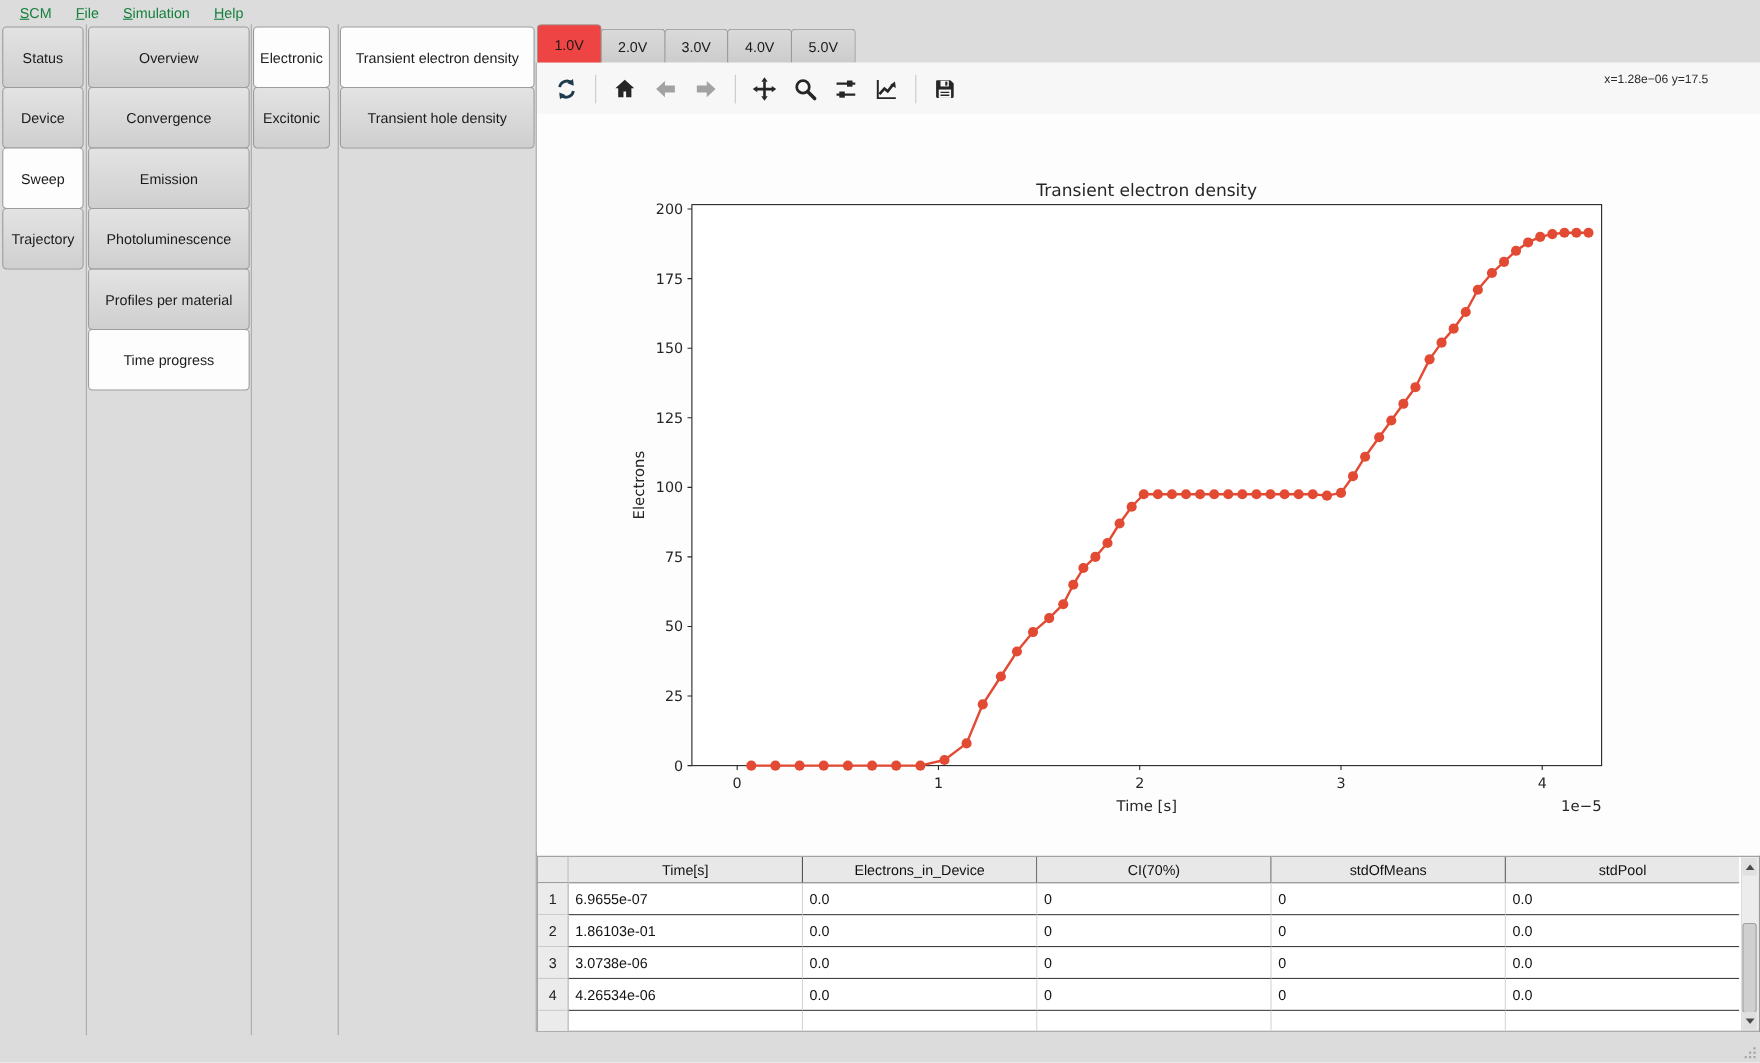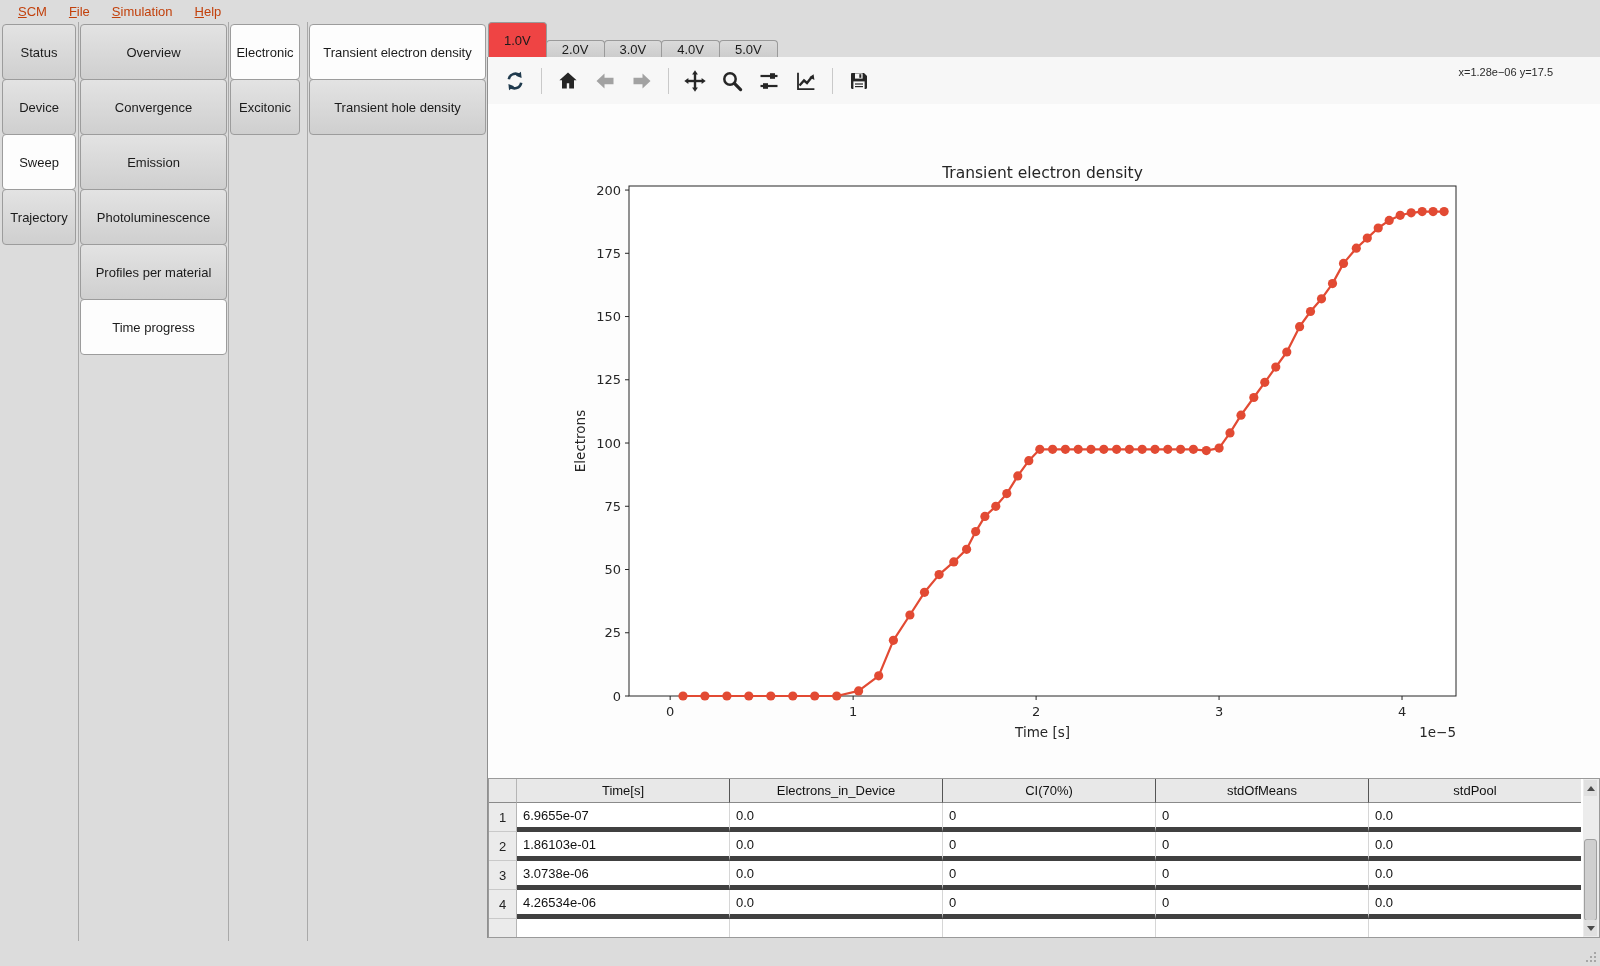--- a/index.html
+++ b/index.html
@@ -1,21 +1,21 @@
 <!DOCTYPE html>
 <html><head>
 <meta charset="utf-8">
 <style>
   * { margin:0; padding:0; box-sizing:border-box; }
   html,body { width:1600px; height:966px; overflow:hidden; }
   body { background:#dcdcdc; font-family:"Liberation Sans", sans-serif; color:#1b1b1b; position:relative; }
 
   
   .menubar { position:absolute; left:0; top:0; width:1600px; height:22px; display:flex; align-items:center; padding-left:8px; gap:2px; }
-  .menu-item { display:inline-block; padding:0 10px; font-size:13px; line-height:21px; color:#c2410c; cursor:default; }
+  .menu-item { display:inline-block; padding:0 10px; font-size:13px; line-height:21px; color:#15803d; cursor:default; }
   .menu-item::first-letter { text-decoration:underline; }
 
   
   .vsep { position:absolute; top:22px; width:1px; height:919px; background:#a9a9a9; }
   .navcol { position:absolute; top:24px; }
   .navbtn { height:56px; margin-top:-1px; border:1px solid #9c9c9c; border-radius:4px;
             background:linear-gradient(180deg,#e3e3e3,#cfcfcf);
             display:flex; align-items:center; justify-content:center;
             font-size:13px; color:#1b1b1b; }
   .navbtn:first-child { margin-top:0; }
@@ -23,41 +23,41 @@
 
   
   .main-panel { position:absolute; left:487px; top:57px; width:1113px; height:881px; background:#fdfdfd; border-left:1px solid #8f8f8f; }
   .toolbar-strip { position:absolute; left:488px; top:57px; width:1112px; height:47px; background:#f7f7f7; display:flex; align-items:center; padding-left:12px; gap:7px; }
   .tbtn { width:30px; height:30px; display:flex; align-items:center; justify-content:center; border-radius:3px; }
   .tsep { width:1px; height:26px; background:#c9c9c9; margin:0 4px; }
   .coords { position:absolute; right:47px; top:66px; font-size:11px; color:#2b2b2b; }
 
   
   .tabbar { position:absolute; left:488px; top:22px; height:35px; display:flex; align-items:flex-end; }
-  .vtab { height:17px; padding:0 15px; display:flex; align-items:center; font-size:13px; color:#1b1b1b;
+  .vtab { height:31px; padding:0 15px; display:flex; align-items:center; font-size:13px; color:#1b1b1b;
           background:linear-gradient(180deg,#dadada,#cccccc); border:1px solid #9a9a9a; border-bottom:none;
           border-radius:4px 4px 0 0; margin-left:-1px; }
   .vtab.sel { height:35px; background:#ef4444; margin-left:0; }
 
   
   .figure { position:absolute; left:488px; top:104px; width:1112px; height:671px; background:#fdfdfd; }
   .ctick  { font:13px "DejaVu Sans", sans-serif; fill:#262626; }
   .ctitle { font:15.5px "DejaVu Sans", sans-serif; fill:#262626; }
   .clabel { font:13.5px "DejaVu Sans", sans-serif; fill:#262626; }
 
   
   .datatable { position:absolute; left:488px; top:778px; width:1096px; height:160px; background:#fff; border:1px solid #9a9a9a; overflow:hidden; }
   .trow { display:grid; grid-template-columns:28px 213px 213px 213px 213px 212px; }
   .thead-row { height:24px; }
   .th { background:#e8e8e8; border-right:1px solid #555; border-bottom:1px solid #8a8a8a; display:flex; align-items:center; justify-content:center; font-size:13px; color:#111; }
   .th.corner { border-right:1px solid #b5b5b5; }
   .th:last-child { border-right:none; }
   .body-row { height:29px; }
   .rowhdr { background:#ebebeb; border-right:1px solid #b5b5b5; border-bottom:1px solid #c9c9c9; display:flex; align-items:center; justify-content:center; font-size:13px; color:#222; }
-  .td { border-right:1px solid #d6d6d6; border-bottom:5px solid #404040; display:flex; align-items:center; padding-left:6px; font-size:13px; color:#111; }
+  .td { border-right:1px solid #d6d6d6; border-bottom:1px solid #404040; display:flex; align-items:center; padding-left:6px; font-size:13px; color:#111; }
   .td:last-child { border-right:none; }
 
   
   .vscroll { position:absolute; left:1583px; top:778px; width:17px; height:160px; background:#ececec; border:1px solid #9a9a9a; border-left:none; }
   .sbtn { position:absolute; left:1px; width:13px; height:16px; background:#e0e0e0; display:flex; align-items:center; justify-content:center; }
   .sbtn.up { top:1px; } .sbtn.down { bottom:1px; }
   .tri-up { width:0; height:0; border-left:4px solid transparent; border-right:4px solid transparent; border-bottom:5px solid #4a4a4a; }
   .tri-down { width:0; height:0; border-left:4px solid transparent; border-right:4px solid transparent; border-top:5px solid #4a4a4a; }
   .sthumb { position:absolute; left:1px; top:60px; width:13px; height:82px; background:#cfcfcf; border:1px solid #9f9f9f; border-radius:3px; }
 

